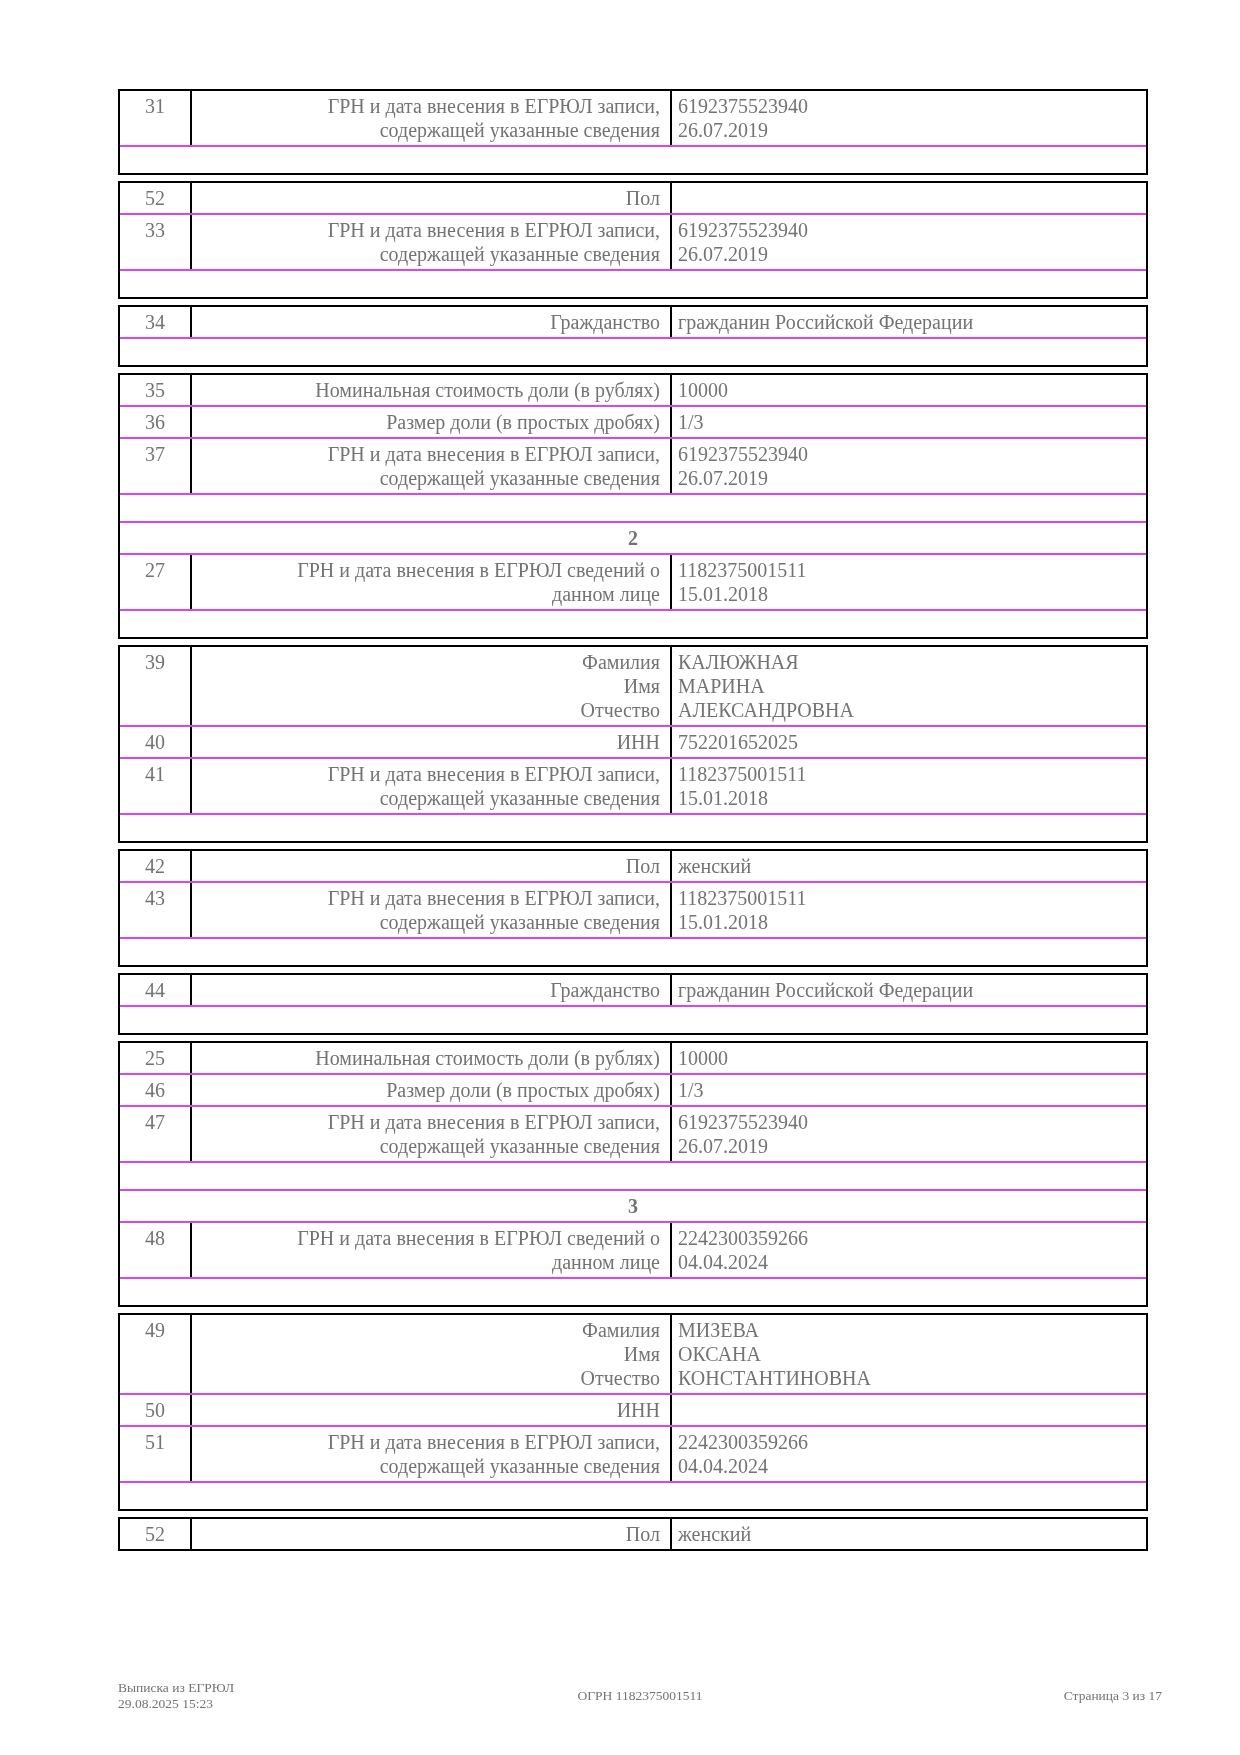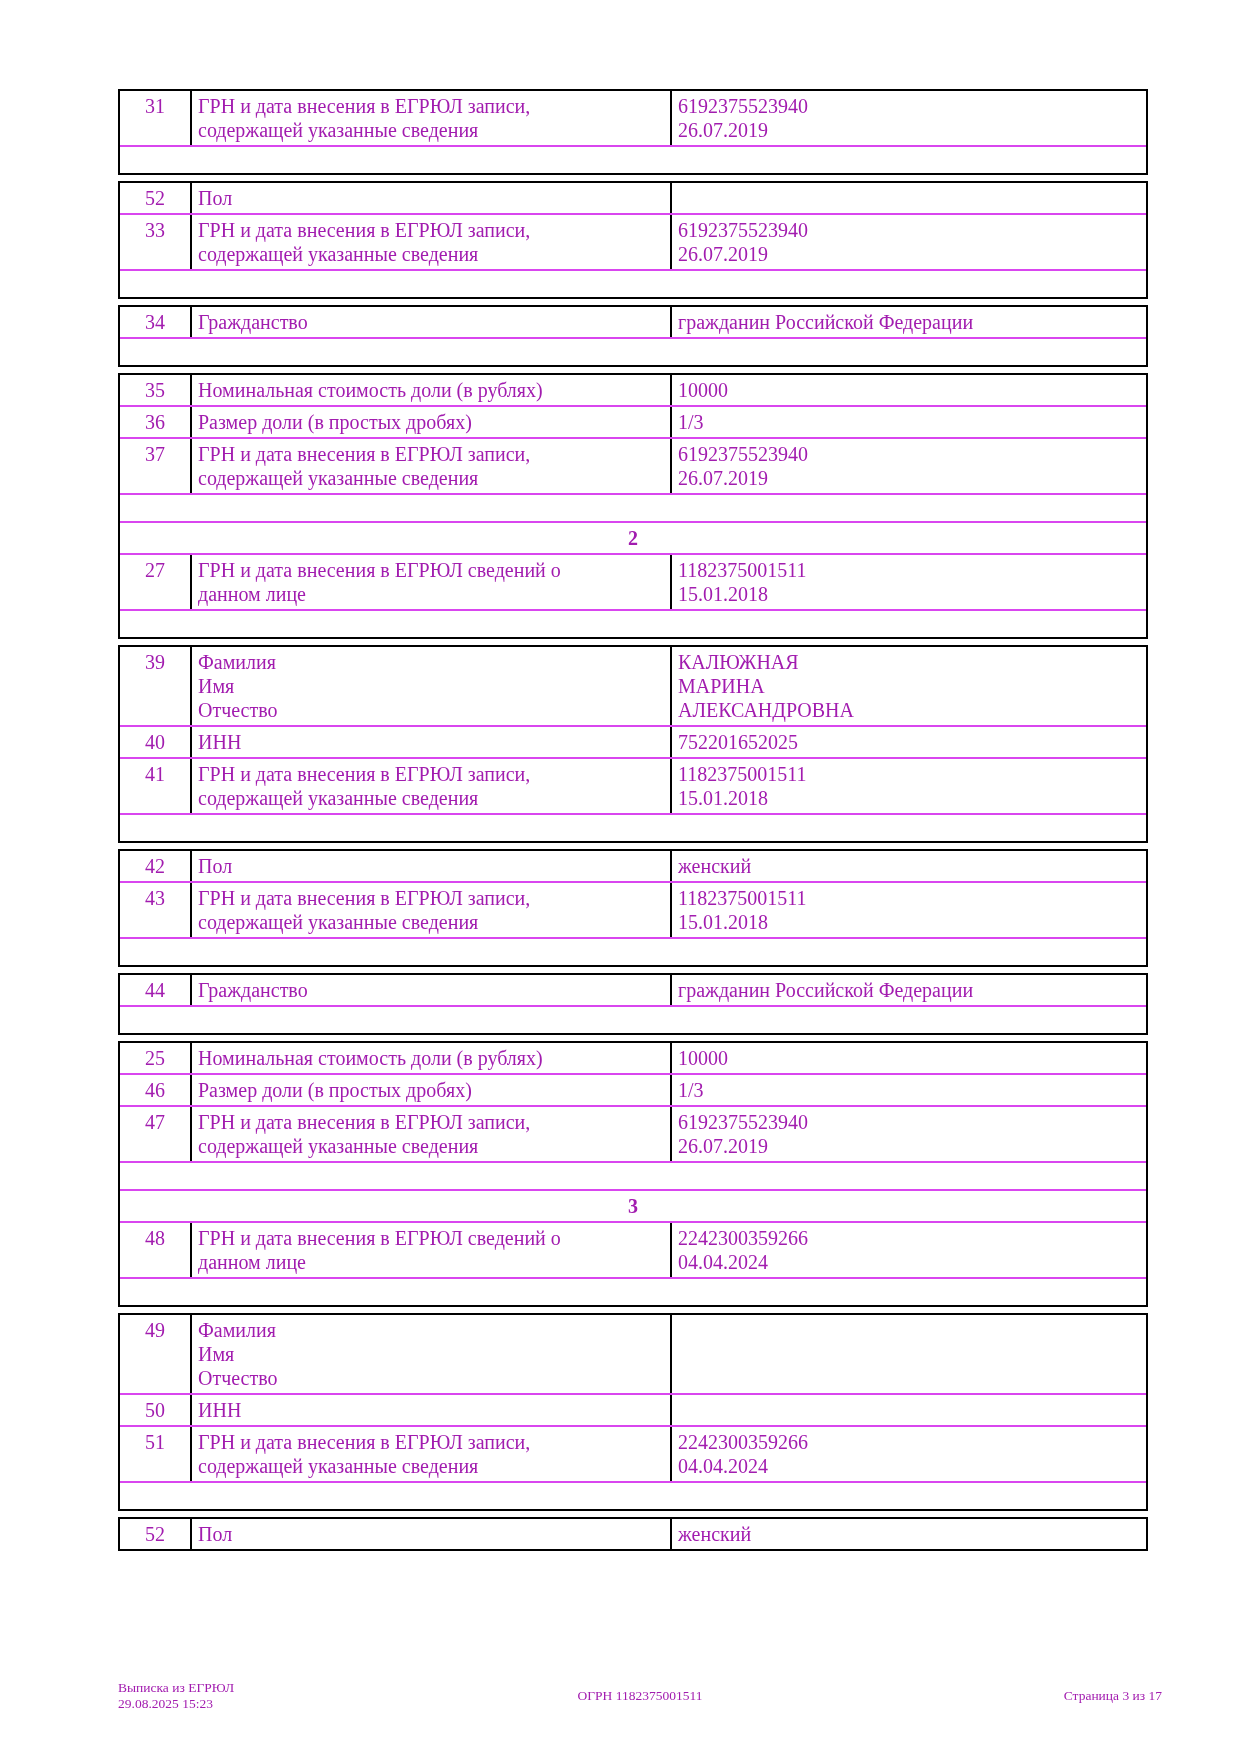--- a/index.html
+++ b/index.html
@@ -4,21 +4,21 @@
 <style>
   html, body { margin: 0; padding: 0; background: #ffffff; }
   .page {
     position: relative;
     width: 1240px;
     height: 1755px;
     background: #ffffff;
     font-family: "Liberation Serif", serif;
     font-size: 20px;
     line-height: 24px;
-    color: #a21caf;
+    color: #737373;
     overflow: hidden;
   }
   .tbl-area {
     position: absolute;
     left: 118px;
     top: 89px;
     width: 1030px;
   }
   .block {
     border: 2px solid #000;
@@ -34,20 +34,21 @@
     border-right: 2px solid #000;
     text-align: center;
     padding: 3px 2px;
   }
   .lbl {
     width: 480px;
     flex: 0 0 480px;
     border-right: 2px solid #000;
     padding: 3px 10px 3px 6px;
     white-space: pre-line;
+    text-align: right;
   }
   .val {
     flex: 1 1 auto;
     padding: 3px 8px 3px 6px;
     white-space: pre-line;
     font-family: Liberation Serif, serif;
   }
   .spacer { height: 26px; }
   .hdr-cell {
     flex: 1 1 auto;
@@ -223,20 +224,23 @@
       </div>
       <div class="row spacer"></div>
     </div>
 
     <div class="block">
       <div class="row">
         <div class="c num">49</div>
         <div class="c lbl">Фамилия
 Имя
 Отчество</div>
+        <div class="c val">МИЗЕВА
+ОКСАНА
+КОНСТАНТИНОВНА</div>
       </div>
       <div class="row">
         <div class="c num">50</div>
         <div class="c lbl">ИНН</div>
       </div>
       <div class="row">
         <div class="c num">51</div>
         <div class="c lbl">ГРН и дата внесения в ЕГРЮЛ записи,
 содержащей указанные сведения</div>
         <div class="c val">2242300359266

